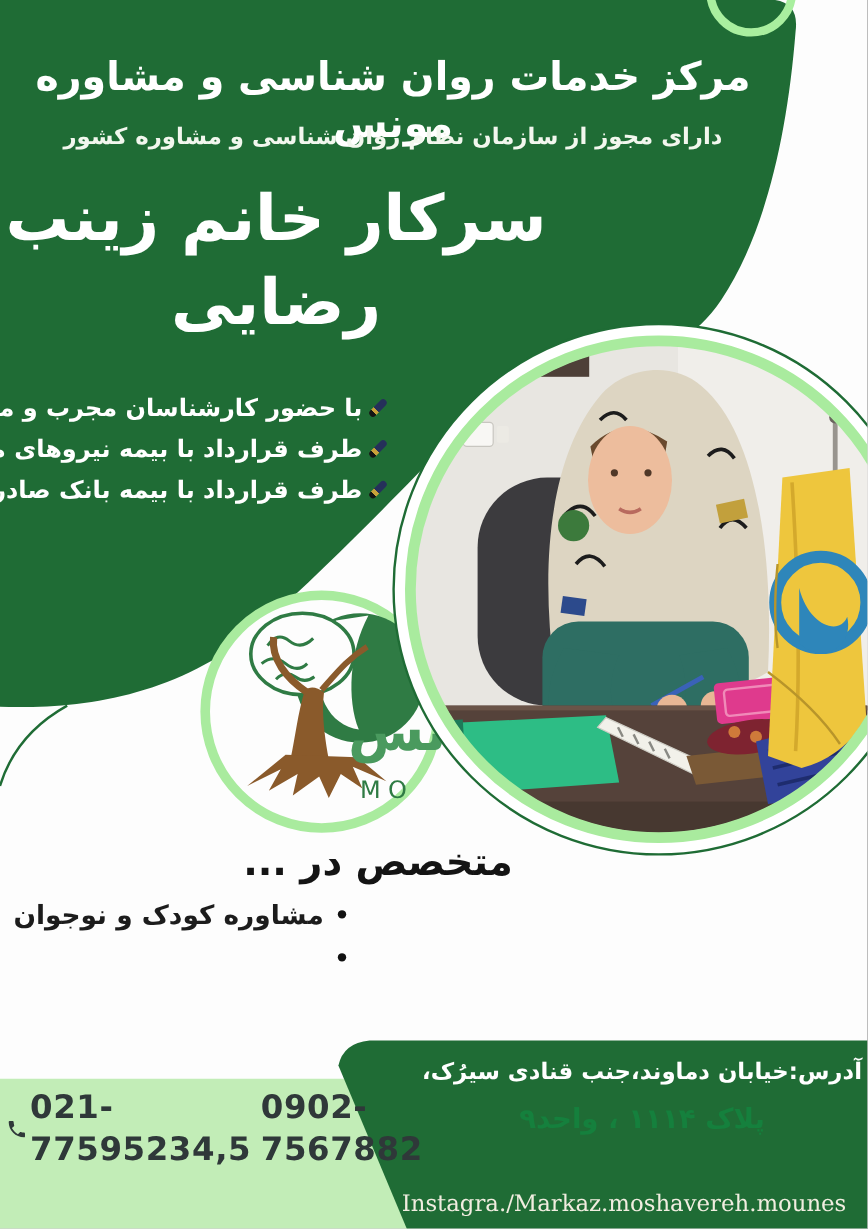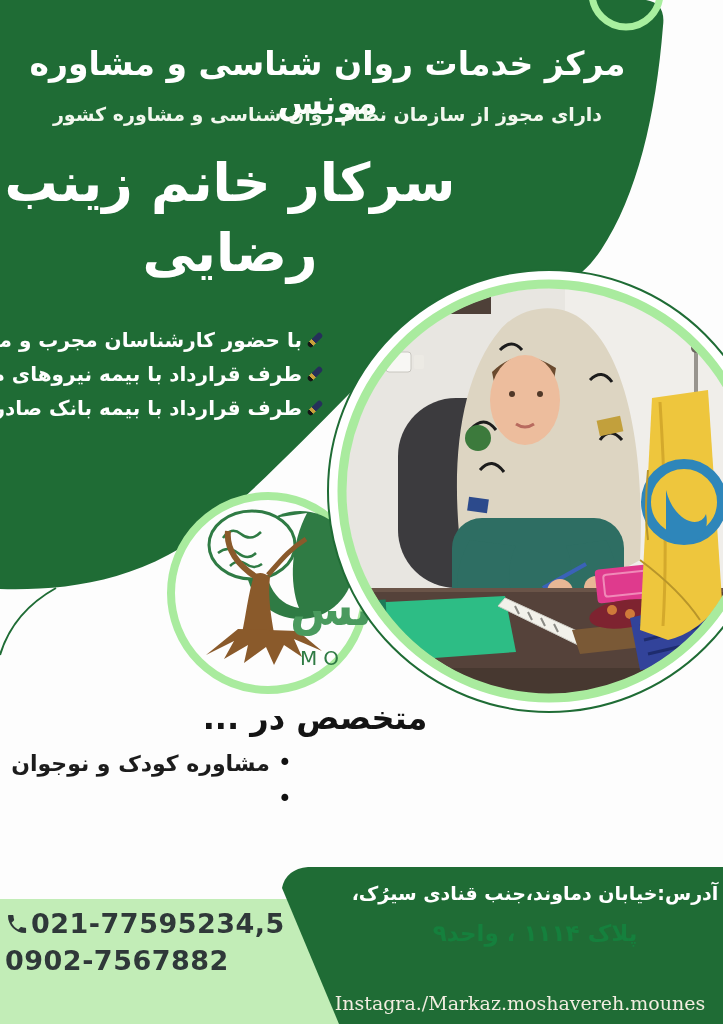--- a/index.html
+++ b/index.html
@@ -21,21 +21,21 @@
   .pen{display:inline-block;width:18px;height:6px;border-radius:3px;margin-left:4px;flex:0 0 auto;
        background:linear-gradient(90deg,#141414 0 22%,#c9a23a 22% 40%,#25305a 40% 100%);
        transform:rotate(-45deg);}
   
   .spec-heading{top:699px;left:60px;width:510px;font-size:32px;font-weight:800;color:#141414;}
   .spec-list{top:747px;left:0;width:292px;display:flex;flex-direction:column;gap:4px;}
   .spec-row{direction:rtl;display:flex;align-items:center;height:32px;}
   .spec-dot{font-size:24px;color:#111;margin-left:8px;line-height:1;}
   .spec-label{font-size:22px;font-weight:600;color:#1c1c1c;white-space:nowrap;}
   
-  .phones{top:906px;left:5px;width:295px;display:flex;flex-direction:column;align-items:flex-start;gap:2px;}
+  .phones{top:906px;left:5px;width:295px;display:flex;flex-direction:row;align-items:flex-start;gap:2px;}
   .phone-row{display:flex;align-items:center;font-size:27px;font-weight:800;color:#2f3839;line-height:35px;letter-spacing:.5px;}
   .phone-row svg{margin-right:2px;}
   .addr1{top:882px;left:350px;width:370px;font-size:19px;font-weight:700;color:#ffffff;}
   .addr2{top:920px;left:350px;width:370px;font-size:23px;font-weight:700;color:#15803d;text-align:center;}
   .insta{top:992px;left:330px;width:380px;font-family:"DejaVu Serif",serif;font-size:19px;color:#f1ede0;}
 </style>
 </head>
 <body>
 
 <div class="poster">

